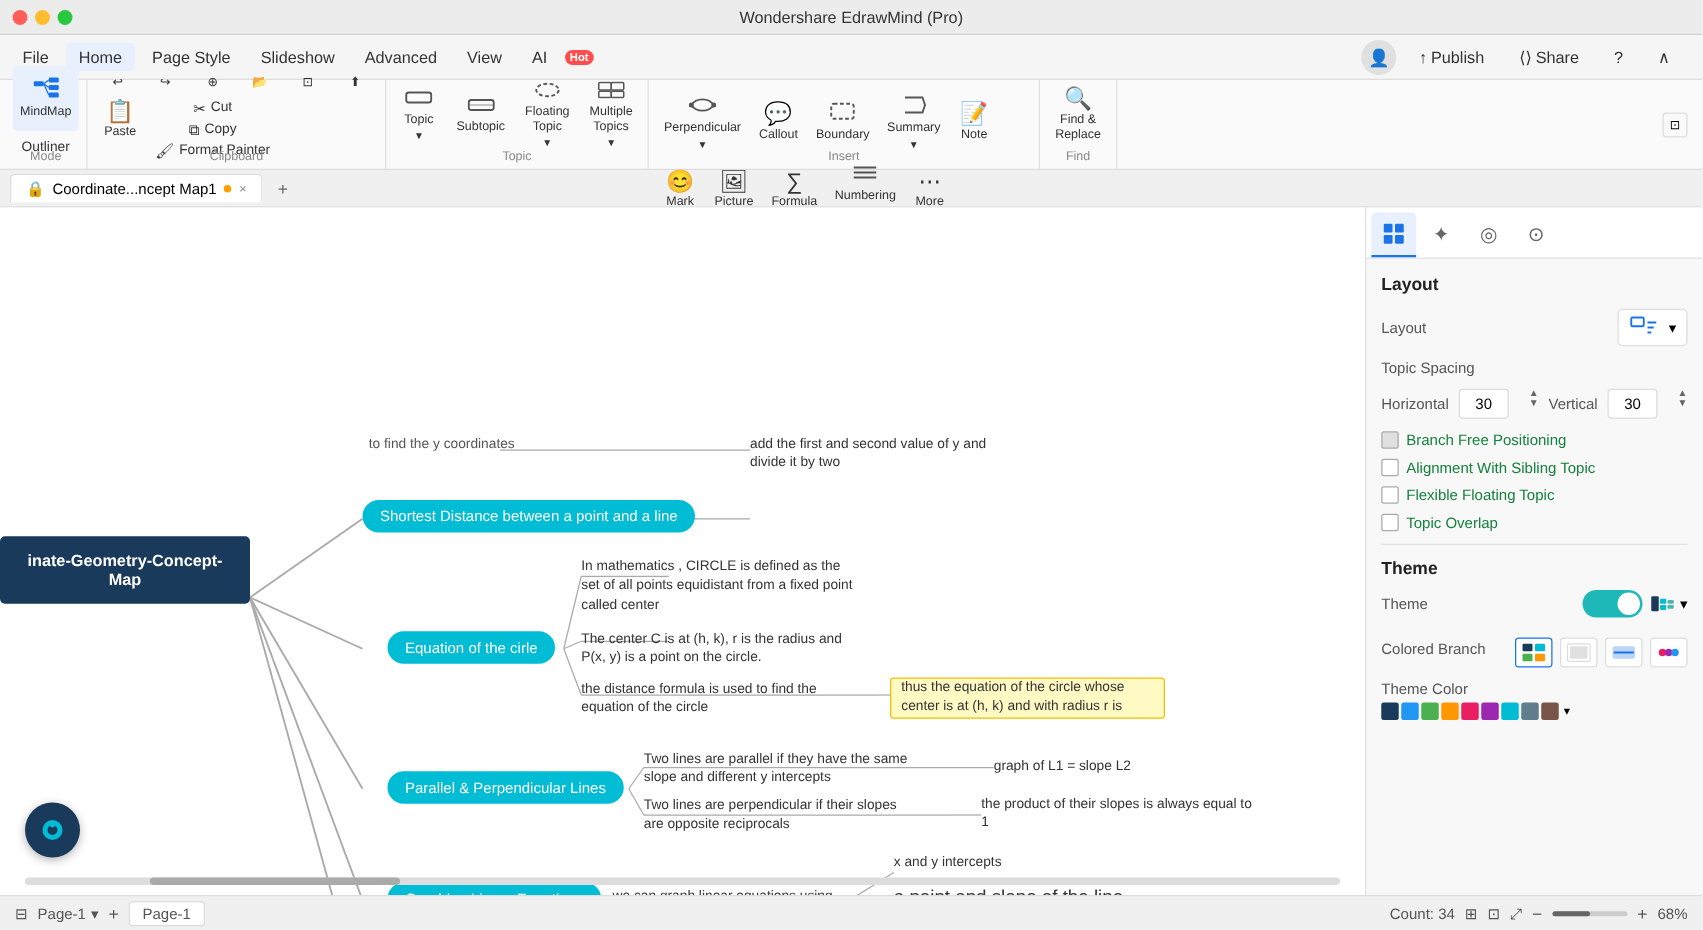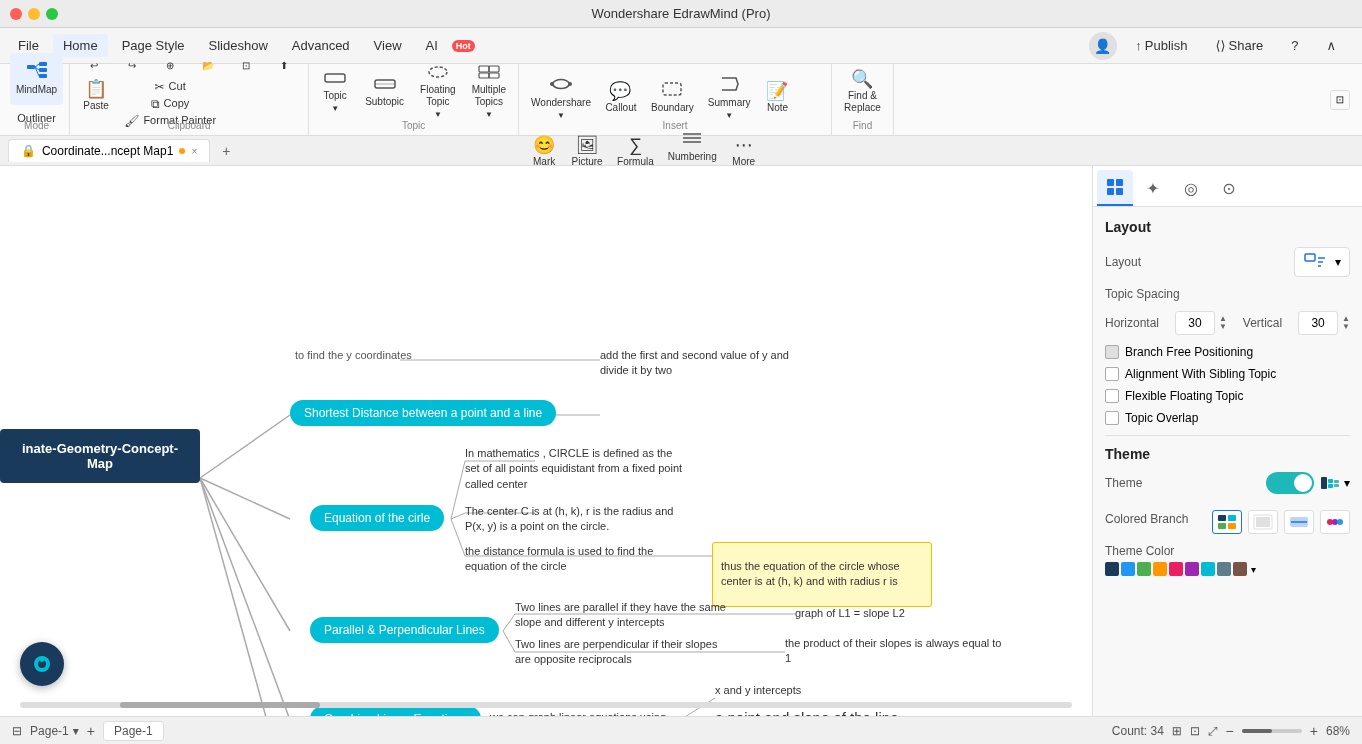--- a/index.html
+++ b/index.html
@@ -204,22 +204,21 @@
       gap: 4px;
       border: 1px solid #ddd;
       border-radius: 4px;
       padding: 4px 8px;
       background: #fff;
       cursor: pointer;
       font-size: 12px;
     }
     .spacing-input {
       display: flex;
-      align-items: center;
-      gap: 4px;
+      gap: 16px;
     }
     .spacing-val {
       width: 40px;
       height: 24px;
       border: 1px solid #ddd;
       border-radius: 3px;
       text-align: center;
       font-size: 12px;
       display: flex;
       align-items: center;
@@ -247,21 +246,21 @@
       border: 1.5px solid #aaa;
       border-radius: 2px;
       background: #fff;
       display: flex;
       align-items: center;
       justify-content: center;
       cursor: pointer;
     }
     .checkbox-label {
       font-size: 12px;
-      color: #000000;
+      color: #15803d;
     }
     .section-divider {
       height: 1px;
       background: #e0e0e0;
       margin: 10px 0;
     }
     .theme-label {
       font-size: 14px;
       font-weight: 600;
       color: #222;
@@ -382,21 +381,21 @@
       line-height: 1.4;
     }
 
     
     .text-node-highlight {
       position: absolute;
       font-size: 11px;
       color: #333;
       background: #fff9c4;
       border: 1px solid #f0c000;
-      padding: 16px 8px;
+      padding: 0 8px;
       border-radius: 3px;
       max-width: 220px;
       line-height: 1.4;
     }
 
     
     .canvas-scrollbar {
       position: absolute;
       bottom: 8px;
       left: 20px;
@@ -579,21 +578,21 @@
   <div class="toolbar-group">
     <div style="display:flex;gap:2px;padding-bottom:16px;height:56px;align-items:center;flex-wrap:wrap;max-width:300px;">
       <div class="toolbar-btn" style="min-width:50px;">
         <div class="icon">
           <svg width="22" height="16" viewBox="0 0 22 16">
             <path d="M2 8 C6 2, 16 2, 20 8 C16 14, 6 14, 2 8" fill="none" stroke="#555" stroke-width="1.5"></path>
             <circle cx="2" cy="8" r="2" fill="#555"></circle>
             <circle cx="20" cy="8" r="2" fill="#555"></circle>
           </svg>
         </div>
-        <div class="label">Wondershare</div>
+        <div class="label">Perpendicular</div>
         <div style="font-size:8px;">▼</div>
       </div>
       <div class="toolbar-btn" style="min-width:44px;">
         <div class="icon">💬</div>
         <div class="label">Callout</div>
       </div>
       <div class="toolbar-btn" style="min-width:44px;">
         <div class="icon">
           <svg width="22" height="16" viewBox="0 0 22 16">
             <rect x="2" y="2" width="18" height="12" rx="2" fill="none" stroke="#555" stroke-width="1.5" stroke-dasharray="3,2"></rect>

